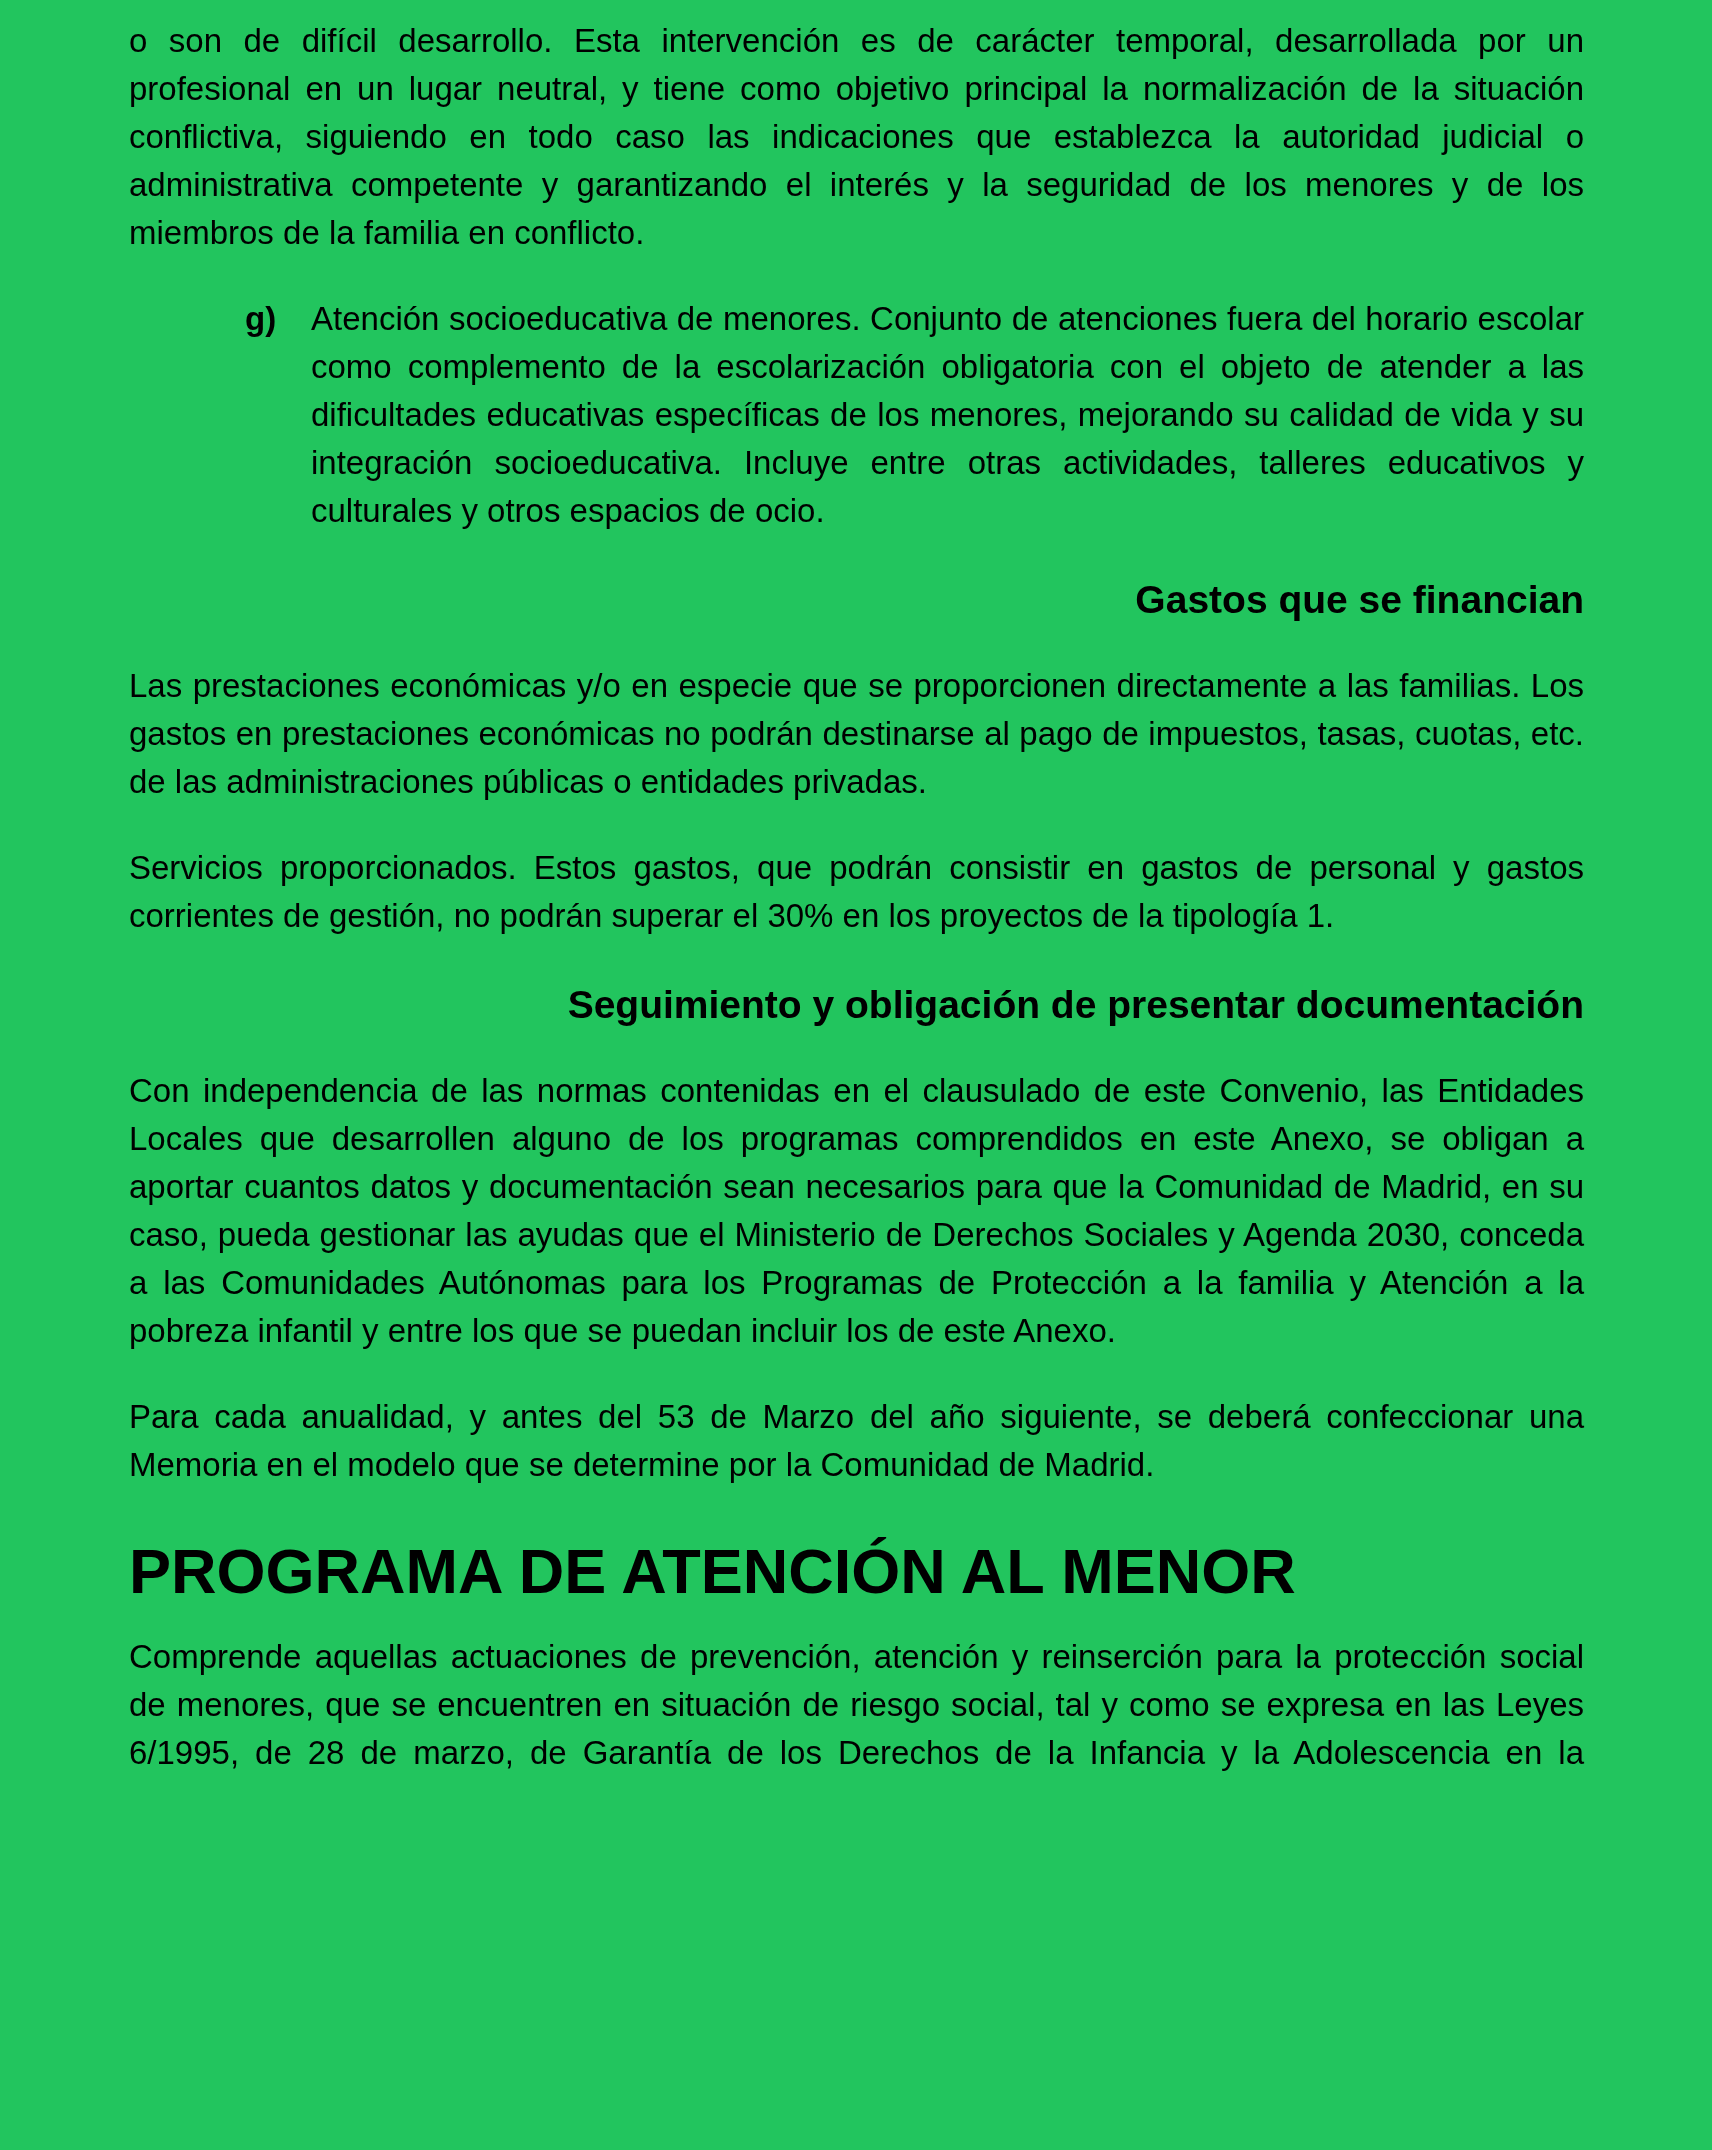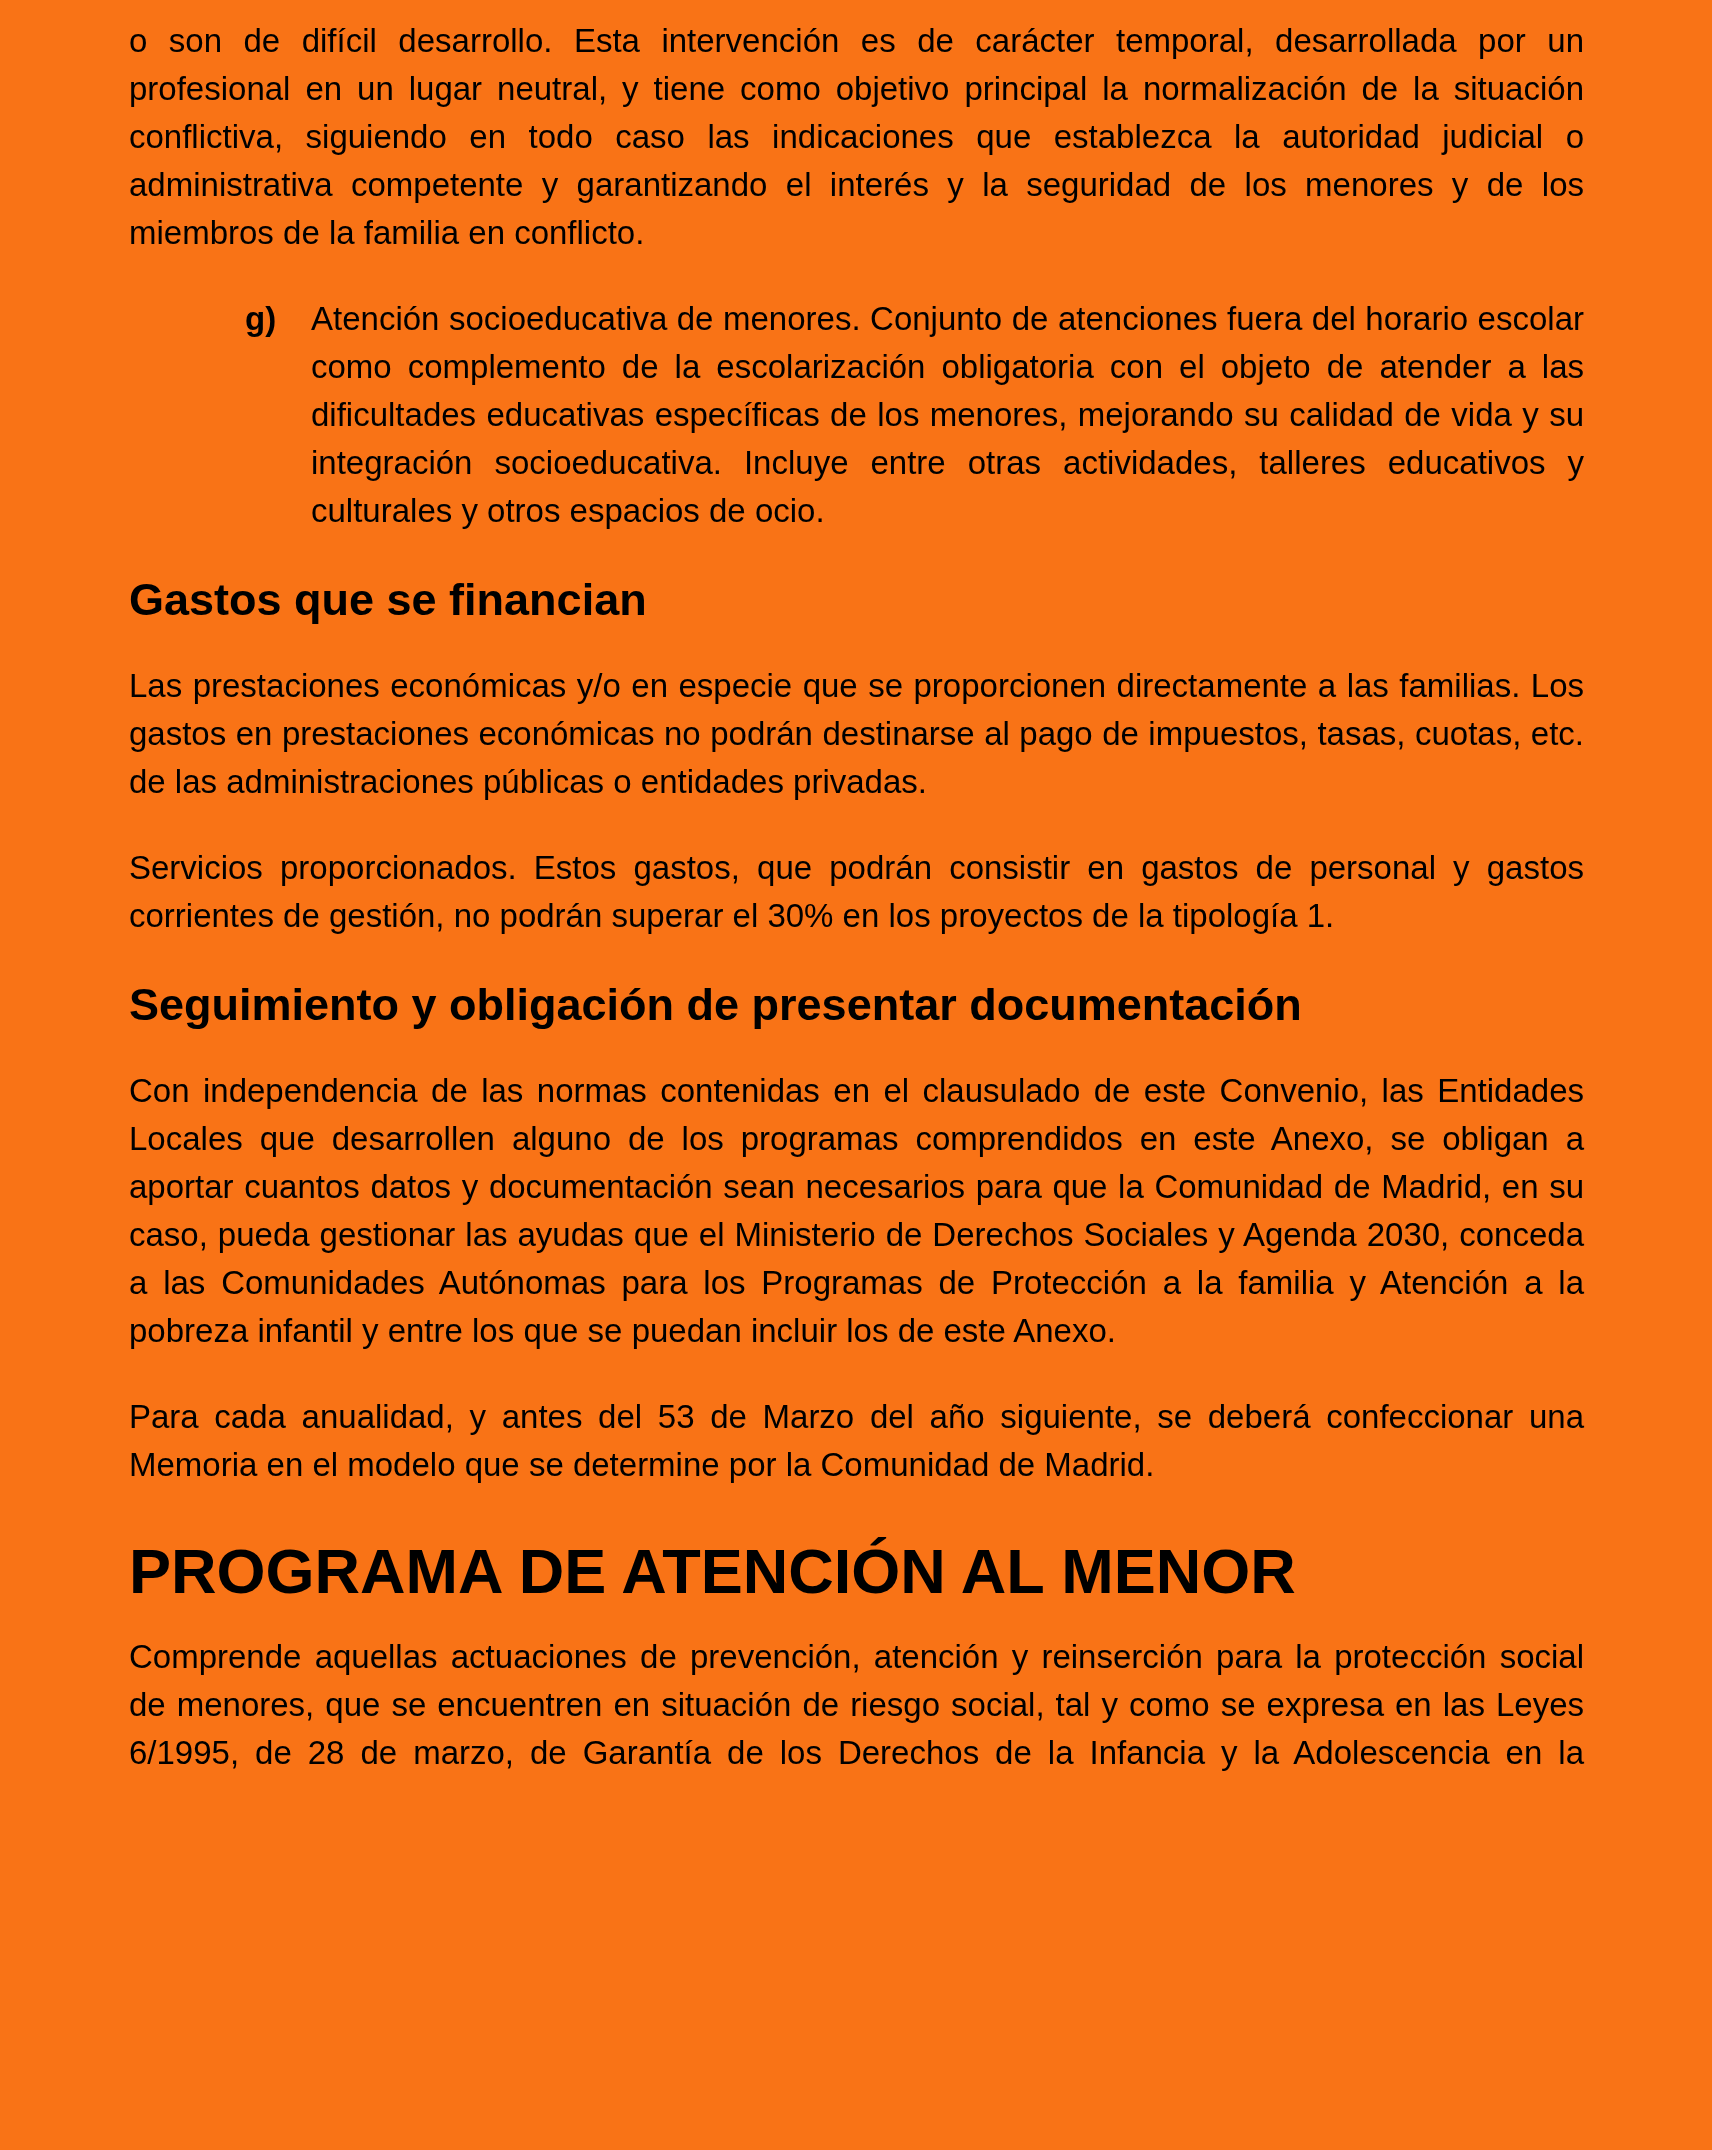--- a/index.html
+++ b/index.html
@@ -5,21 +5,21 @@
   html, body {
     margin: 0;
     padding: 0;
     background: #ffffff;
   }
   .page {
     position: relative;
     width: 1713px;
     height: 2151px;
     box-sizing: border-box;
-    background: #f97316;
+    background: #22c55e;
     color: #000000;
     padding: 16.5px 129px 0 129px;
     overflow: hidden;
     font-family: "Liberation Sans", "DejaVu Sans", sans-serif;
   }
   p.body {
     font-size: 33px;
     line-height: 48px;
     text-align: justify;
     margin: 0 0 38px 0;
@@ -37,25 +37,25 @@
     left: 116px;
     top: 0;
     font-size: 33px;
     line-height: 48px;
     font-weight: bold;
   }
   .list-item p.body {
     margin: 0;
   }
   h2.section-heading {
-    font-size: 45px;
+    font-size: 39px;
     line-height: 54px;
     font-weight: bold;
     margin: 33px 0 35px 0;
-    text-align: left;
+    text-align: right;
   }
   h1.title-heading {
     font-size: 63px;
     line-height: 63px;
     font-weight: bold;
     margin: 51px 0 30px 0;
     text-align: left;
   }
   
   p.continues {

